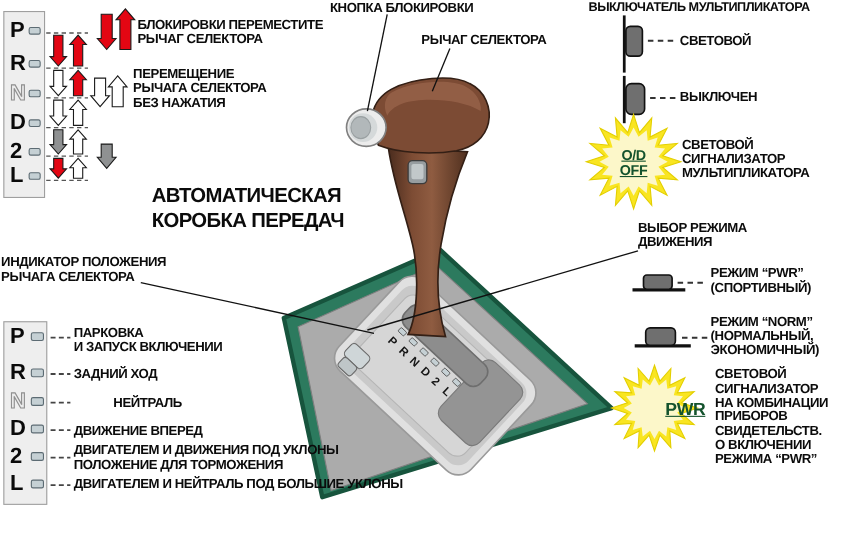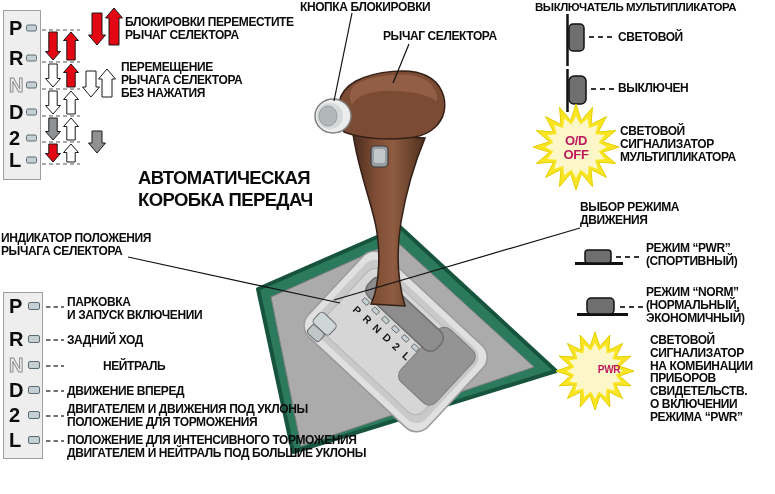--- a/index.html
+++ b/index.html
@@ -3,22 +3,22 @@
 <meta charset="utf-8">
 <style>
   html,body{margin:0;padding:0;background:#fff;}
   #stage{position:relative;width:775px;height:494px;background:#ffffff;overflow:hidden;
          font-family:"Liberation Sans",sans-serif;}
   #gfx{position:absolute;left:0;top:0;}
   .lbl{position:absolute;font-weight:bold;font-size:12px;line-height:12.8px;
        letter-spacing:-0.4px;color:#0b0b0b;white-space:nowrap;}
   .lbl.title{font-size:18.5px;line-height:21.5px;letter-spacing:-0.6px;}
   .lbl.hdr{font-size:11.5px;letter-spacing:-0.45px;}
-  .star-text{position:absolute;font-weight:bold;color:#be185d;transform:translateX(-50%);
-             white-space:nowrap;letter-spacing:-0.3px;}
+  .star-text{position:absolute;font-weight:bold;color:#14532d;transform:translateX(-50%);
+             white-space:nowrap;letter-spacing:-0.3px;text-decoration:underline;}
   .gcol{position:absolute;background:#eeeeee;border:1.5px solid #9f9f9f;box-sizing:border-box;}
   .gletter{position:absolute;font-weight:bold;font-size:20px;color:#0a0a0a;
            transform:translateY(-52%);line-height:20px;}
   .gletter.ghost{color:#ebebeb;-webkit-text-stroke:1px #8f8f8f;}
   .gtab{position:absolute;background:#c5d0d4;border:1px solid #5c6b73;border-radius:2px;
         transform:translateY(-50%);box-sizing:border-box;}
 </style>
 </head>
 <body>
 
@@ -187,38 +187,37 @@
       <div>СИГНАЛИЗАТОР</div>
       <div>НА КОМБИНАЦИИ</div>
       <div>ПРИБОРОВ</div>
       <div>СВИДЕТЕЛЬСТВ.</div>
       <div>О ВКЛЮЧЕНИИ</div>
       <div>РЕЖИМА “PWR”</div>
     </div>
 
   <div class="star-text" style="left:576px;top:133px;font-size:13px">O/D</div>
   <div class="star-text" style="left:576px;top:147px;font-size:13px">OFF</div>
-  <div class="star-text" style="left:609px;top:364px;font-size:10px">PWR</div>
+  <div class="star-text" style="left:623px;top:364px;font-size:16px">PWR</div>
 
   <div id="descHost">
       <div class="lbl" style="left: 67px; top: 296px;">
         <div>ПАРКОВКА</div>
         <div>И ЗАПУСК ВКЛЮЧЕНИИ</div>
       </div>
       <div class="lbl" style="left: 67px; top: 334px;">
         <div>ЗАДНИЙ ХОД</div>
       </div>
       <div class="lbl" style="left: 67px; top: 360px; margin-left: 36px;">
         <div>НЕЙТРАЛЬ</div>
       </div>
       <div class="lbl" style="left: 67px; top: 385px;">
         <div>ДВИЖЕНИЕ ВПЕРЕД</div>
       </div>
       <div class="lbl" style="left: 67px; top: 403px;">
         <div>ДВИГАТЕЛЕМ И ДВИЖЕНИЯ ПОД УКЛОНЫ</div>
         <div>ПОЛОЖЕНИЕ ДЛЯ ТОРМОЖЕНИЯ</div>
       </div>
       <div class="lbl" style="left: 67px; top: 434px;">
-        <div>ПОЛОЖЕНИЕ ДЛЯ ИНТЕНСИВНОГО ТОРМОЖЕНИЯ</div>
         <div>ДВИГАТЕЛЕМ И НЕЙТРАЛЬ ПОД БОЛЬШИЕ УКЛОНЫ</div>
       </div>
     </div>
 </div>
 
 </body></html>

